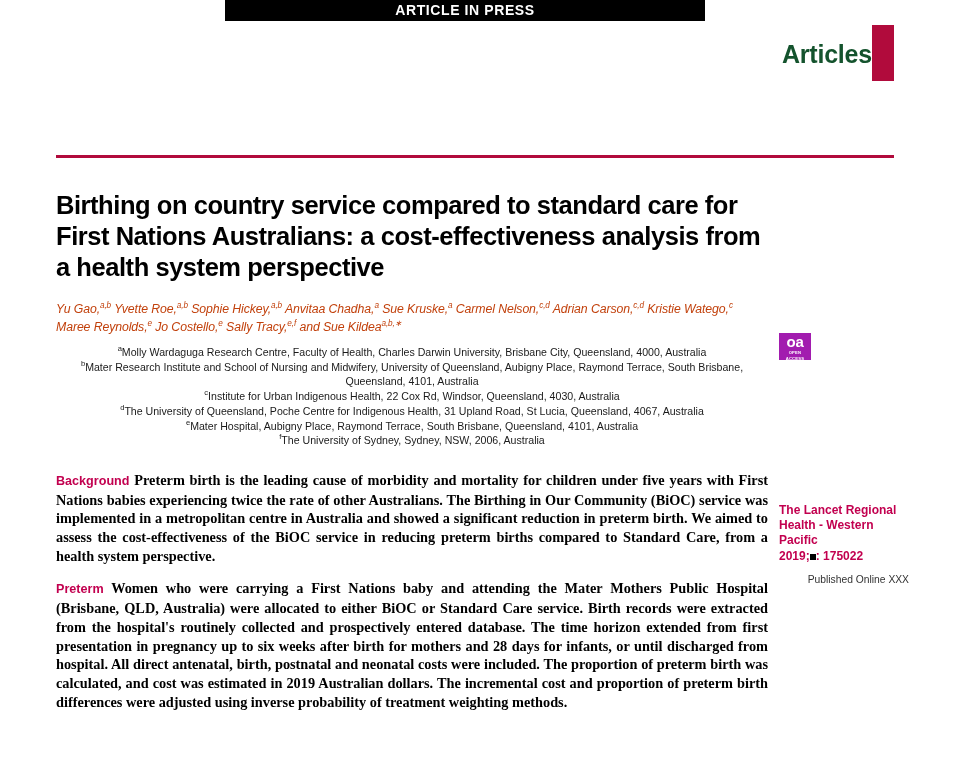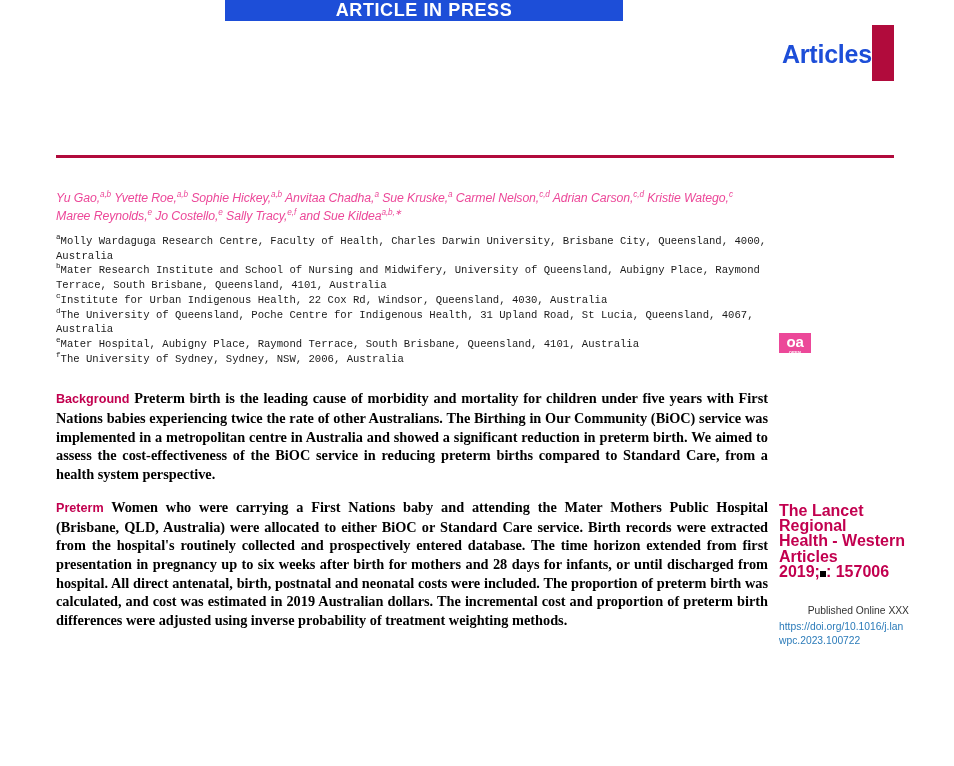--- a/index.html
+++ b/index.html
@@ -14,42 +14,42 @@
     font-family: "Liberation Sans", sans-serif;
     overflow: hidden;
     color: #000;
   }
 
   
   #article-in-press {
     position: absolute;
     left: 225px;
     top: 0px;
-    width: 398px;
+    width: 480px;
     height: 21px;
-    background: #1d4ed8;
+    background: #000000;
     color: #ffffff;
     font-family: "Liberation Sans", sans-serif;
     font-weight: bold;
-    font-size: 18px;
+    font-size: 14px;
     letter-spacing: 0.6px;
     text-align: center;
     line-height: 21px;
   }
 
   
   #running-head {
     position: absolute;
     right: 82px;
     top: 40px;
     font-family: "Liberation Sans", sans-serif;
     font-weight: bold;
     font-size: 25px;
     letter-spacing: -0.2px;
-    color: #1d4ed8;
+    color: #14532d;
   }
   #running-head-bar {
     position: absolute;
     left: 872px;
     top: 25px;
     width: 22px;
     height: 56px;
     background: #b10b3c;
   }
 
@@ -80,38 +80,39 @@
     color: #000;
     margin: 0 0 18px 0;
     width: 718px;
   }
 
   #author-list {
     font-family: "Liberation Sans", sans-serif;
     font-style: italic;
     font-size: 12.3px;
     line-height: 17.5px;
-    color: #ec4899;
+    color: #c2410c;
     width: 700px;
     margin-bottom: 9px;
     letter-spacing: -0.1px;
   }
   #author-list sup {
     font-size: 8.2px;
     font-style: italic;
     vertical-align: super;
     line-height: 0;
   }
 
   .affil {
-    font-family: Liberation Mono, monospace;
+    font-family: Liberation Sans, sans-serif;
     font-size: 10.6px;
     line-height: 14.7px;
     color: #1a1a1a;
     width: 712px;
+    text-align: center;
   }
   .affil sup {
     font-size: 7.6px;
     vertical-align: super;
     line-height: 0;
   }
 
   
   #summary-wrap {
     margin-top: 23px;
@@ -140,22 +141,22 @@
     font-size: 12.6px;
     color: #c2004f;
   }
 
   
   #oa-badge {
     position: absolute;
     left: 779px;
     top: 333px;
     width: 32px;
-    height: 20px;
-    background: #ec4899;
+    height: 27px;
+    background: #a21caf;
     color: #ffffff;
     text-align: center;
     overflow: hidden;
   }
   #oa-badge .oa-main {
     display: block;
     font-family: "Liberation Sans", sans-serif;
     font-weight: bold;
     font-size: 15px;
     line-height: 16px;
@@ -173,24 +174,24 @@
 
   #sidebar {
     position: absolute;
     left: 779px;
     top: 503px;
     width: 130px;
   }
   #journal-ref {
     font-family: "Liberation Sans", sans-serif;
     font-weight: bold;
-    font-size: 16px;
+    font-size: 12px;
     line-height: 15.2px;
     color: #c2004f;
-    margin-bottom: 25px;
+    margin-bottom: 9px;
   }
   .issue-sq {
     display: inline-block;
     width: 6px;
     height: 6px;
     background: #000;
     vertical-align: baseline;
     margin: 0 0px;
   }
   #published-online {
@@ -221,20 +222,21 @@
 
 <div id="header-rule"></div>
 
 <div id="oa-badge">
   <span class="oa-main">oa</span>
   <span class="oa-sub">OPEN ACCESS</span>
 </div>
 
 <div id="content">
 
+  <h1 id="paper-title">Birthing on country service compared to standard care for First Nations Australians: a cost-effectiveness analysis from a health system perspective</h1>
 
   <div id="author-list">Yu Gao,<sup>a,b</sup> Yvette Roe,<sup>a,b</sup> Sophie Hickey,<sup>a,b</sup> Anvitaa Chadha,<sup>a</sup> Sue Kruske,<sup>a</sup> Carmel Nelson,<sup>c,d</sup> Adrian Carson,<sup>c,d</sup> Kristie Watego,<sup>c</sup> Maree Reynolds,<sup>e</sup> Jo Costello,<sup>e</sup> Sally Tracy,<sup>e,f</sup> and Sue Kildea<sup>a,b,</sup><sup>∗</sup></div>
 
   <div class="affil"><sup>a</sup>Molly Wardaguga Research Centre, Faculty of Health, Charles Darwin University, Brisbane City, Queensland, 4000, Australia<br><sup>b</sup>Mater Research Institute and School of Nursing and Midwifery, University of Queensland, Aubigny Place, Raymond Terrace, South Brisbane, Queensland, 4101, Australia<br><sup>c</sup>Institute for Urban Indigenous Health, 22 Cox Rd, Windsor, Queensland, 4030, Australia<br><sup>d</sup>The University of Queensland, Poche Centre for Indigenous Health, 31 Upland Road, St Lucia, Queensland, 4067, Australia<br><sup>e</sup>Mater Hospital, Aubigny Place, Raymond Terrace, South Brisbane, Queensland, 4101, Australia<br><sup>f</sup>The University of Sydney, Sydney, NSW, 2006, Australia</div>
 
   <div id="summary-wrap">
 
     <p class="abs-para">
       <span class="abs-label">Background</span>
       <span>Preterm birth is the leading cause of morbidity and mortality for children under five years with First Nations babies experiencing twice the rate of other Australians. The Birthing in Our Community (BiOC) service was implemented in a metropolitan centre in Australia and showed a significant reduction in preterm birth. We aimed to assess the cost-effectiveness of the BiOC service in reducing preterm births compared to Standard Care, from a health system perspective.</span>
@@ -243,20 +245,19 @@
     <p class="abs-para">
       <span class="abs-label">Preterm</span>
       <span>Women who were carrying a First Nations baby and attending the Mater Mothers Public Hospital (Brisbane, QLD, Australia) were allocated to either BiOC or Standard Care service. Birth records were extracted from the hospital's routinely collected and prospectively entered database. The time horizon extended from first presentation in pregnancy up to six weeks after birth for mothers and 28 days for infants, or until discharged from hospital. All direct antenatal, birth, postnatal and neonatal costs were included. The proportion of preterm birth was calculated, and cost was estimated in 2019 Australian dollars. The incremental cost and proportion of preterm birth differences were adjusted using inverse probability of treatment weighting methods.</span>
     </p>
   </div>
 </div>
 
 <div id="sidebar">
   <div id="journal-ref">
     <span>The Lancet Regional</span><br>
-    <span>Health - Western Articles</span><br>
-    <span>2019;</span><span class="issue-sq"></span><span>: 157006</span>
+    <span>Health - Western Pacific</span><br>
+    <span>2019;</span><span class="issue-sq"></span><span>: 175022</span>
   </div>
 
   <div id="published-online">Published Online XXX</div>
 
-  <a id="doi-link" href="#">https://doi.org/10.1016/j.lanwpc.2023.100722</a>
 </div>
 
 </body></html>

